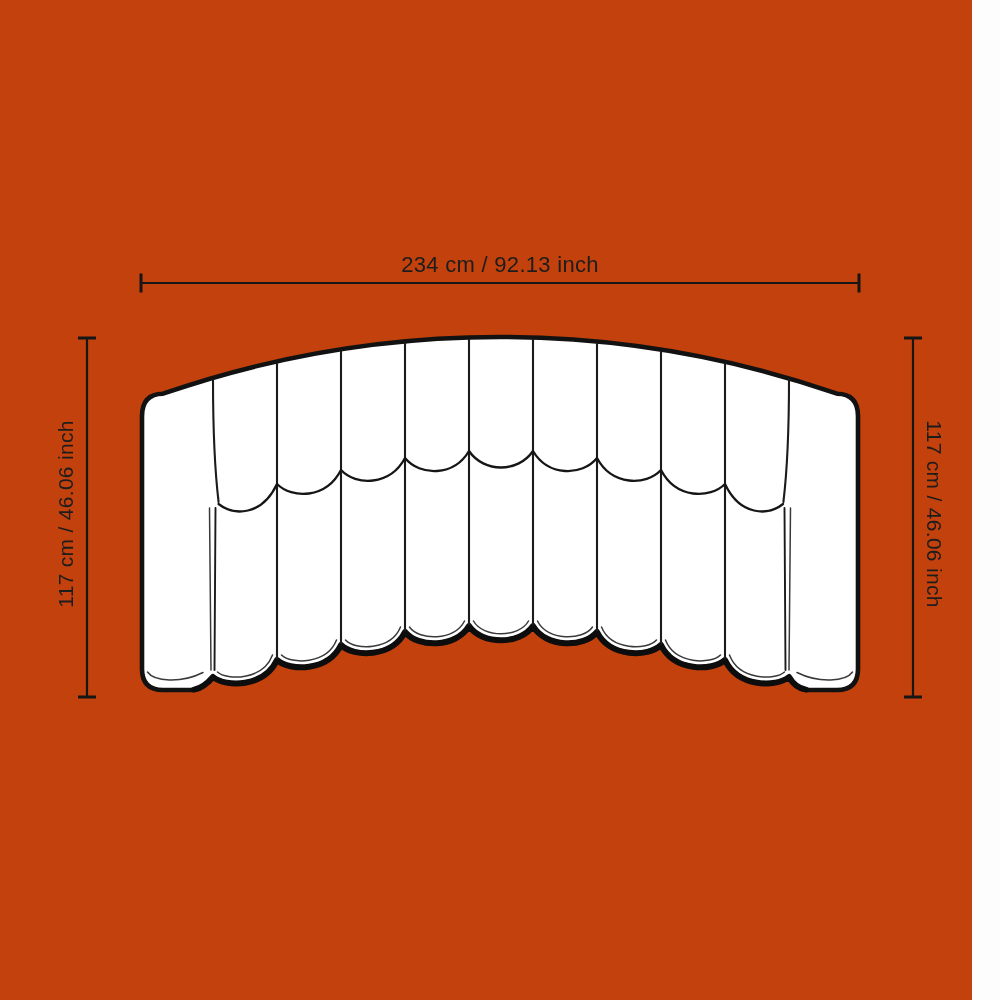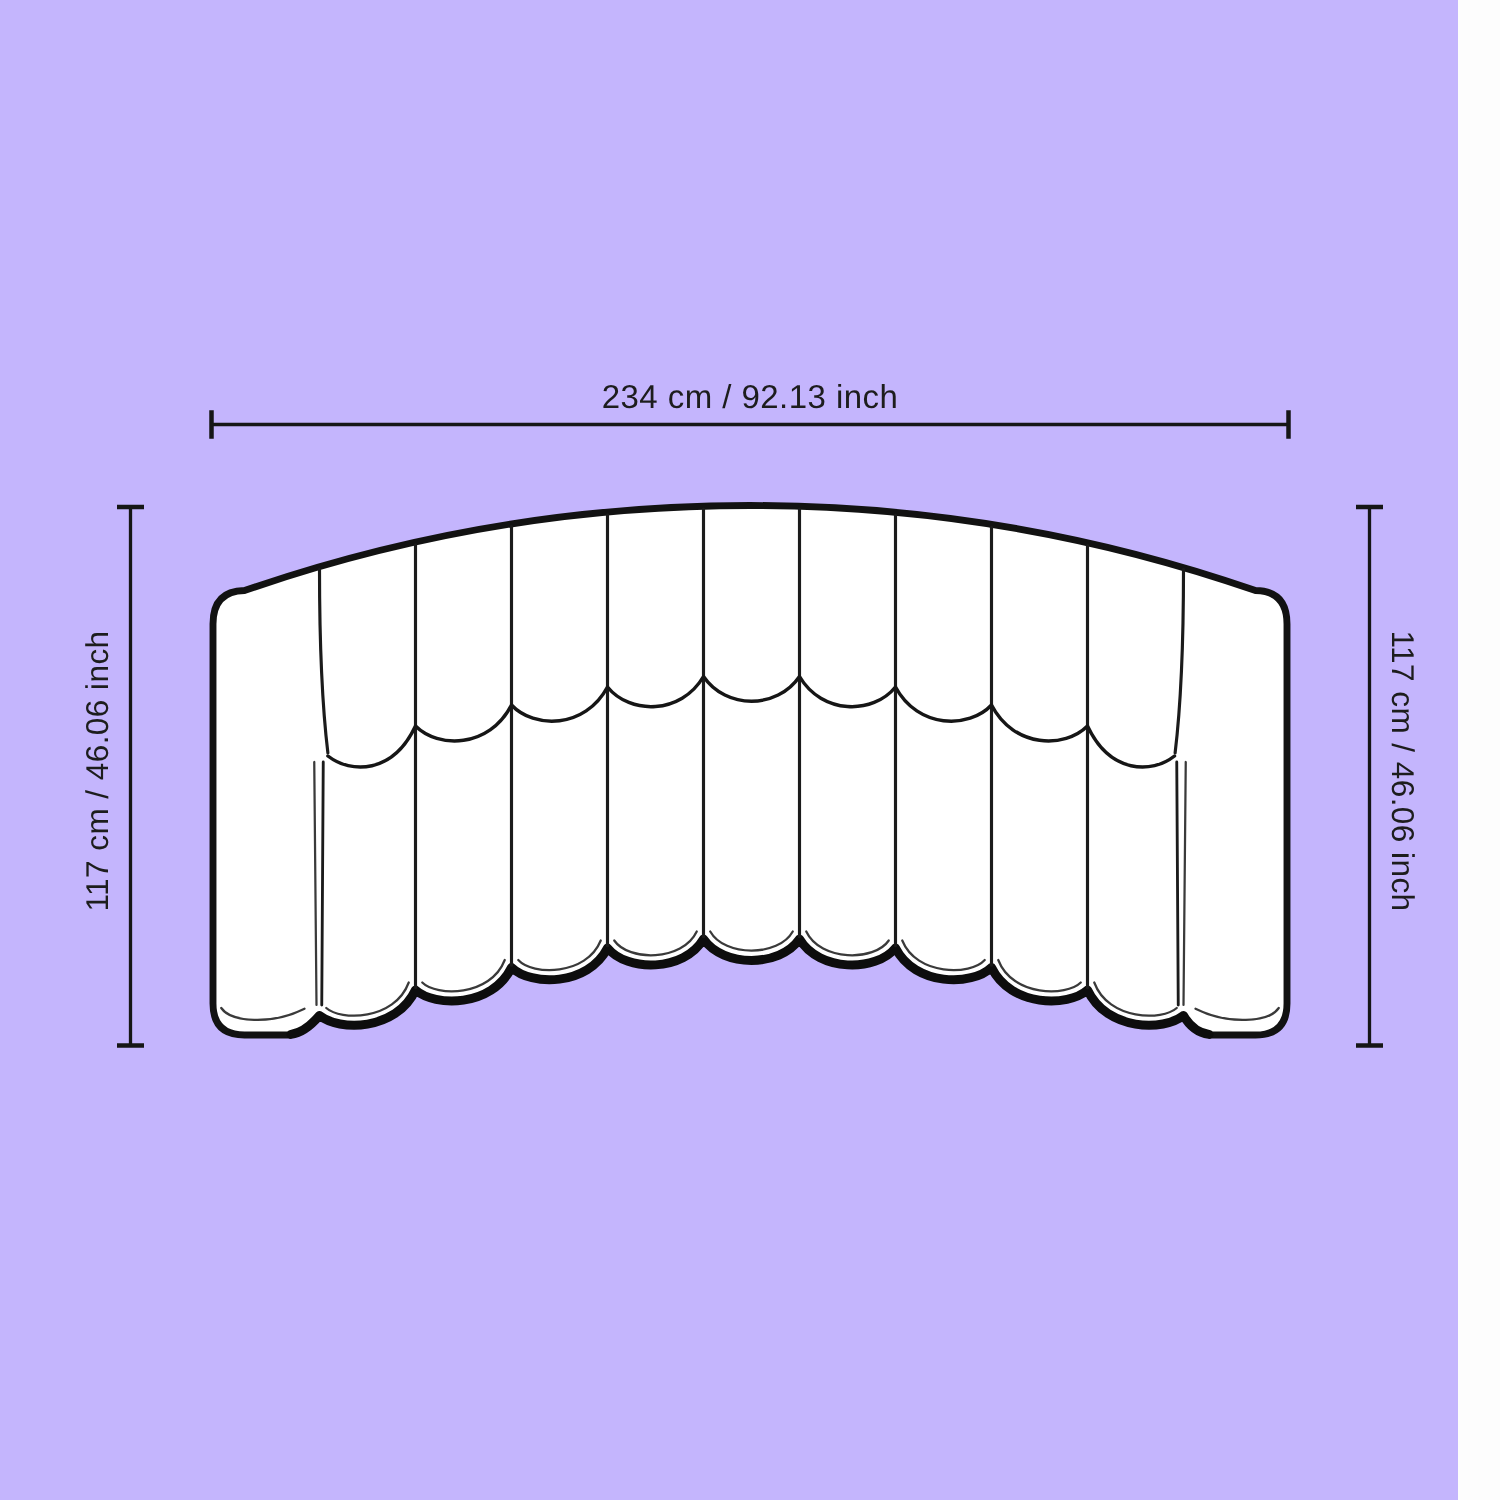--- a/index.html
+++ b/index.html
@@ -3,21 +3,21 @@
 <meta charset="utf-8">
 <style>
   html,body{margin:0;padding:0;}
   body{
     background:#fdfdfd;
     font-family:"Liberation Sans", sans-serif;
   }
   .stage{
     position:relative;
     width:972px;height:1000px;
-    background:#c4b5fd;
+    background:#c2410c;
     overflow:hidden;
   }
   .stage svg{position:absolute;left:0;top:0;}
   .dim-label{
     position:absolute;
     font-size:22px;
     font-weight:500;
     letter-spacing:.3px;
     color:#1d1d1d;
     white-space:nowrap;

